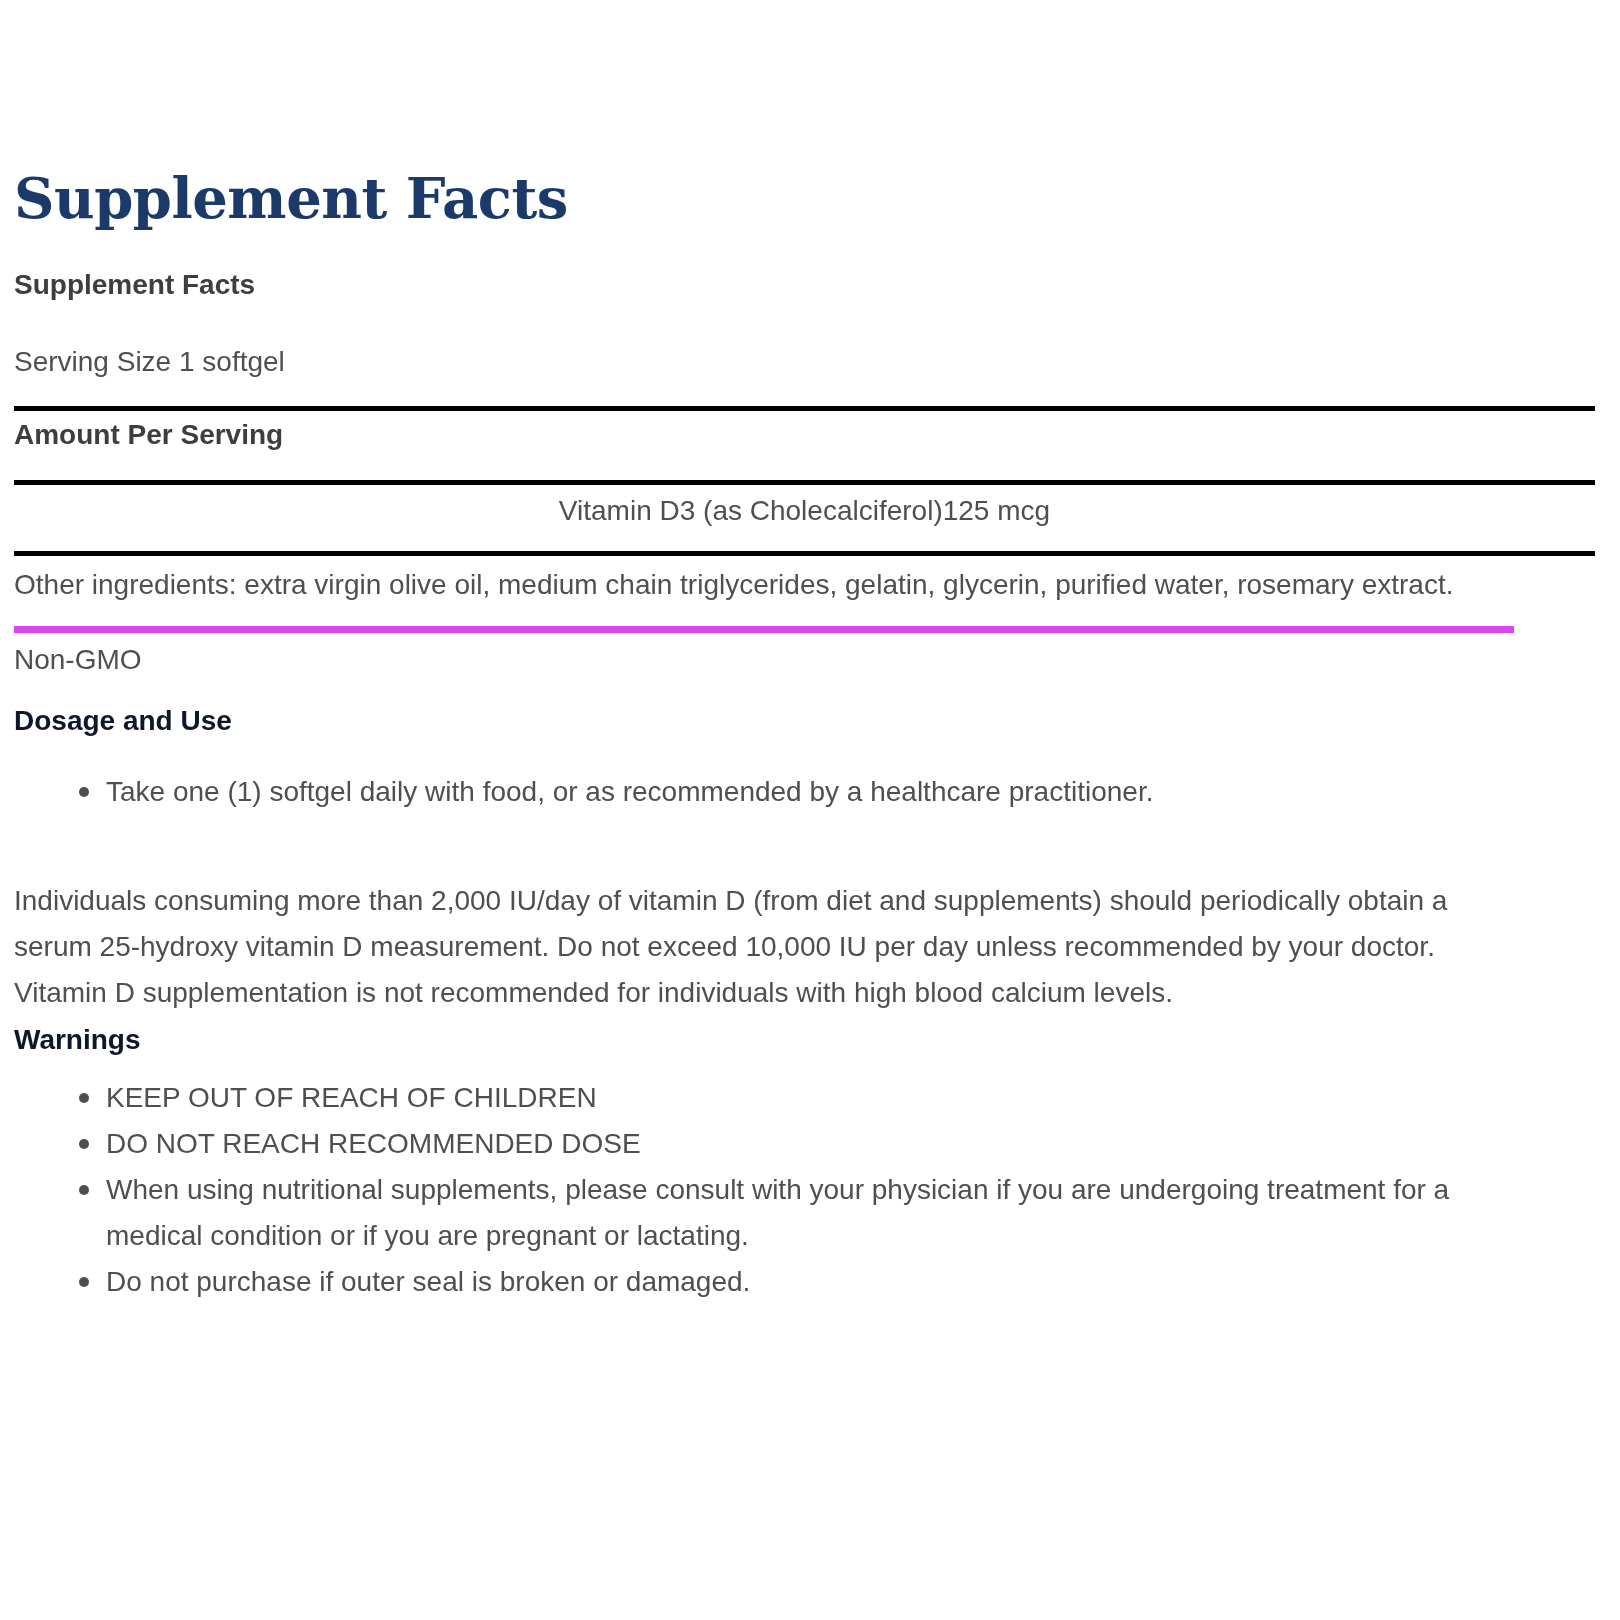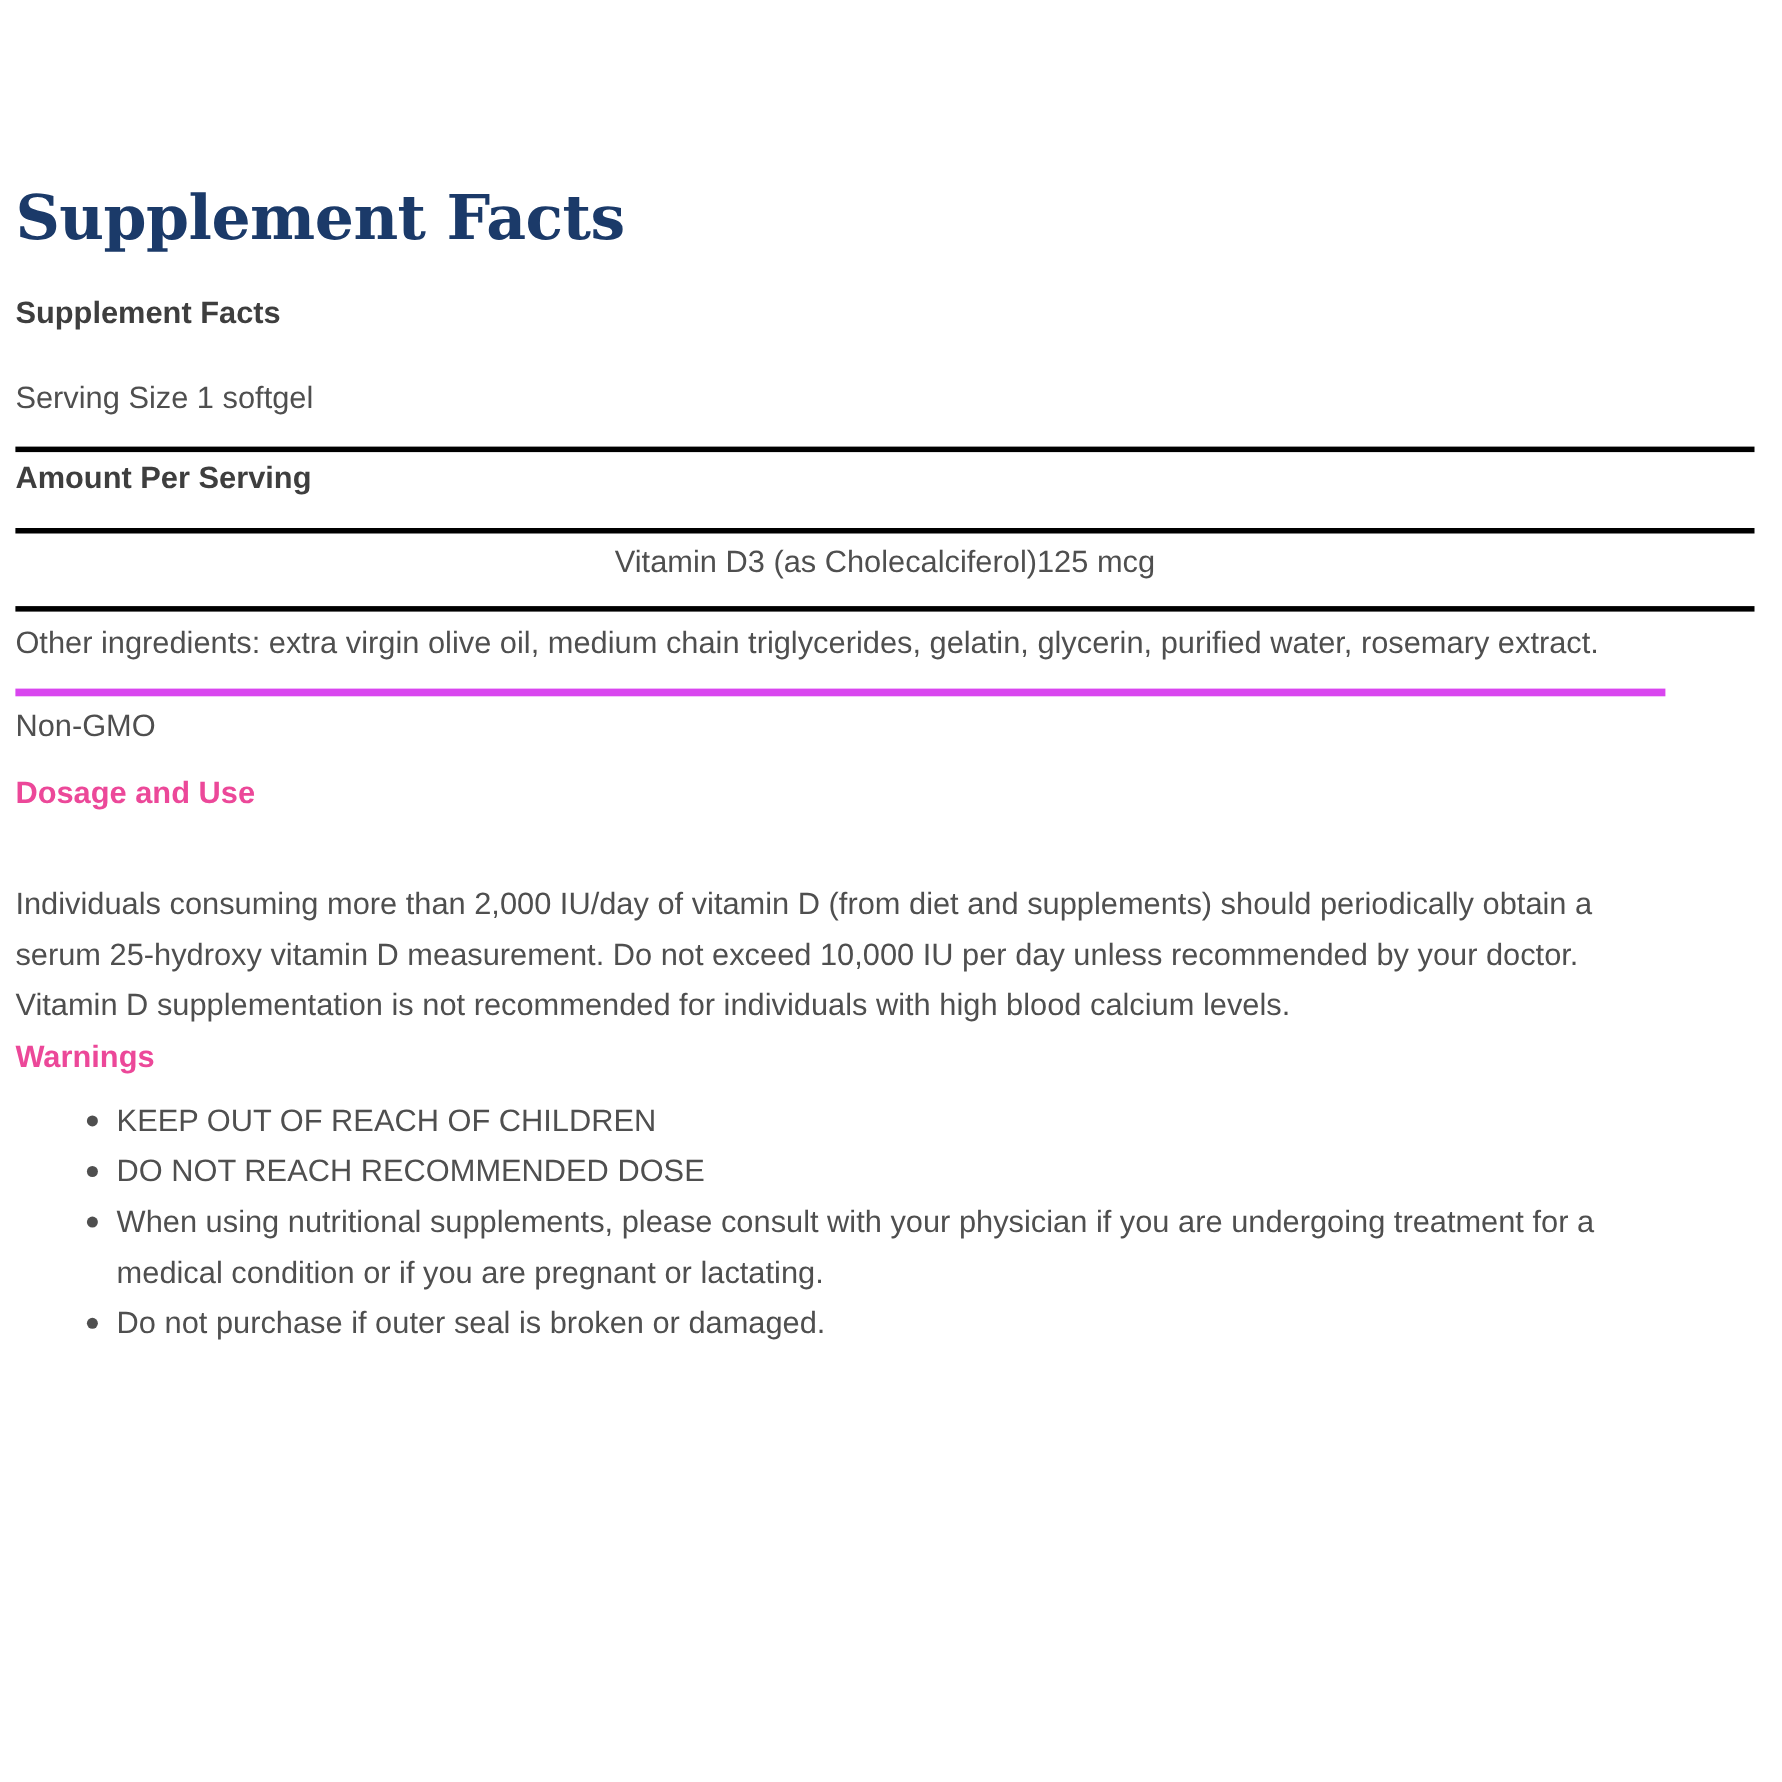--- a/index.html
+++ b/index.html
@@ -58,21 +58,21 @@
     line-height: 46px;
     max-width: 1500px;
   }
   p.non-gmo {
     margin: 10px 0 29px 0;
     line-height: 34px;
   }
   h3.section-heading {
     font-size: 28px;
     font-weight: 700;
-    color: #ec4899;
+    color: #0f172a;
     line-height: 1.1;
   }
   h3.dosage-heading { margin: 0 0 33px 0; }
   ul.bullet-list {
     list-style: none;
     padding-left: 92px;
     max-width: 1530px;
   }
   ul.bullet-list li {
     position: relative;
@@ -118,20 +118,23 @@
       </div>
 
       <p class="other-ingredients">Other ingredients: extra virgin olive oil, medium chain triglycerides, gelatin, glycerin, purified water, rosemary extract.</p>
     </div>
 
     <p class="non-gmo">Non-GMO</p>
   </section>
 
   <section class="dosage">
     <h3 class="section-heading dosage-heading">Dosage and Use</h3>
+    <ul class="bullet-list">
+      <li>Take one (1) softgel daily with food, or as recommended by a healthcare practitioner.</li>
+    </ul>
   </section>
 
   <section>
     <p class="caution-text">Individuals consuming more than 2,000 IU/day of vitamin D (from diet and supplements) should periodically obtain a serum 25-hydroxy vitamin D measurement. Do not exceed 10,000 IU per day unless recommended by your doctor. Vitamin D supplementation is not recommended for individuals with high blood calcium levels.</p>
   </section>
 
   <section>
     <h3 class="section-heading warnings-heading">Warnings</h3>
     <ul class="bullet-list">
       <li>KEEP OUT OF REACH OF CHILDREN</li>

